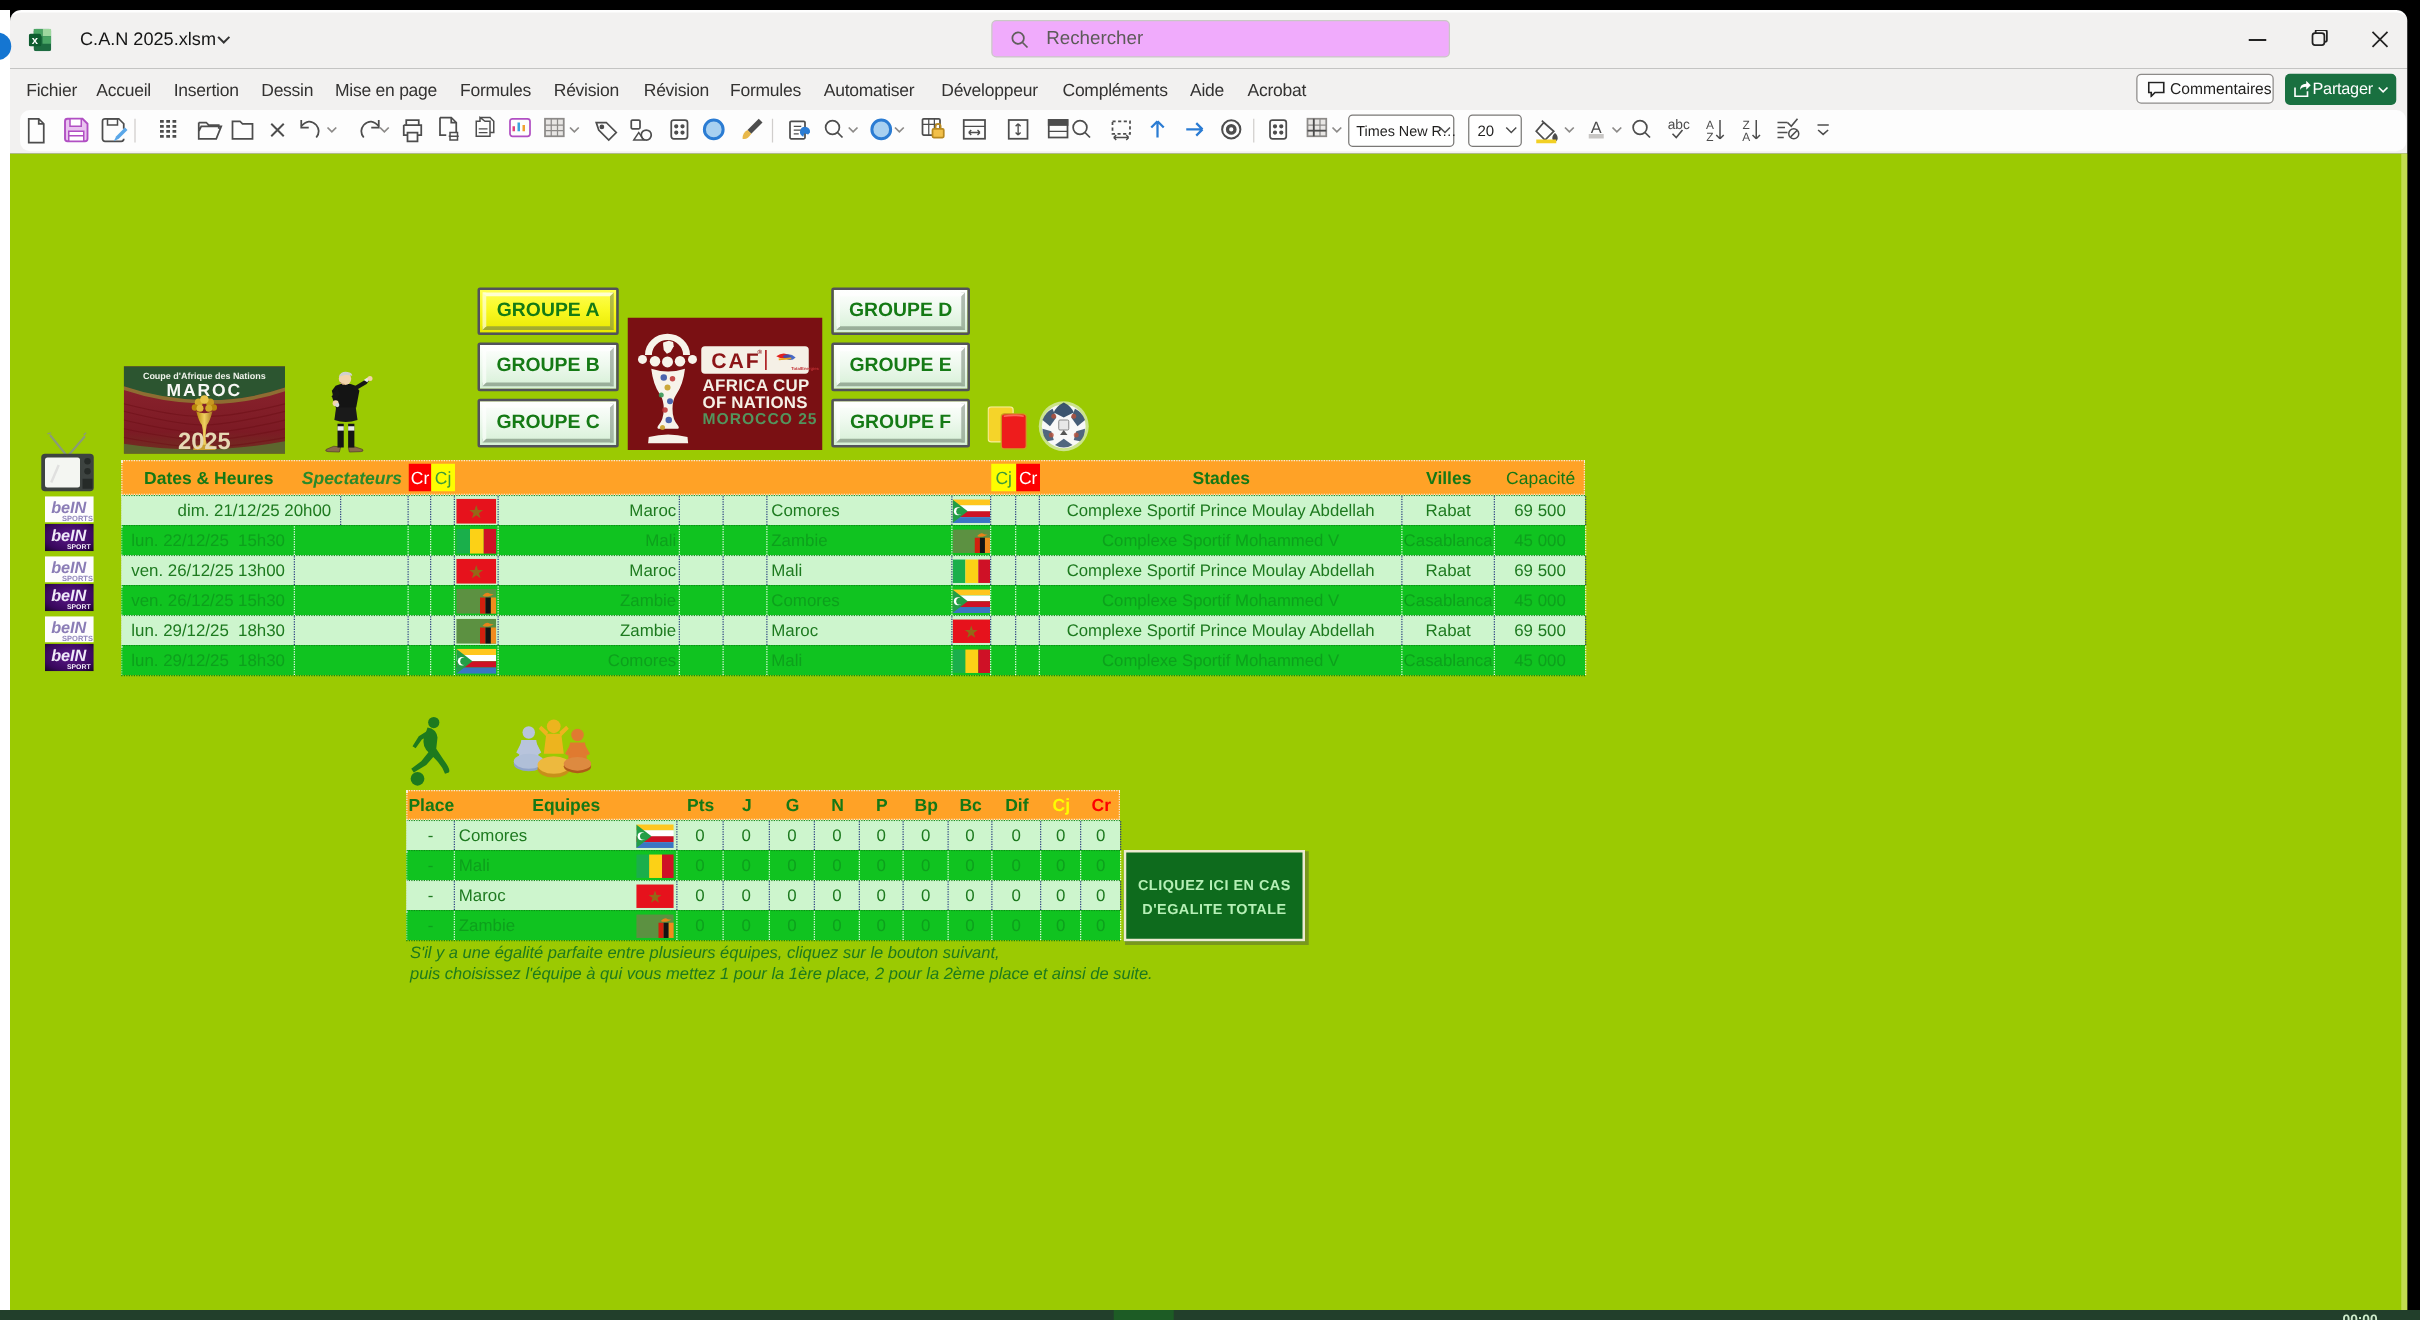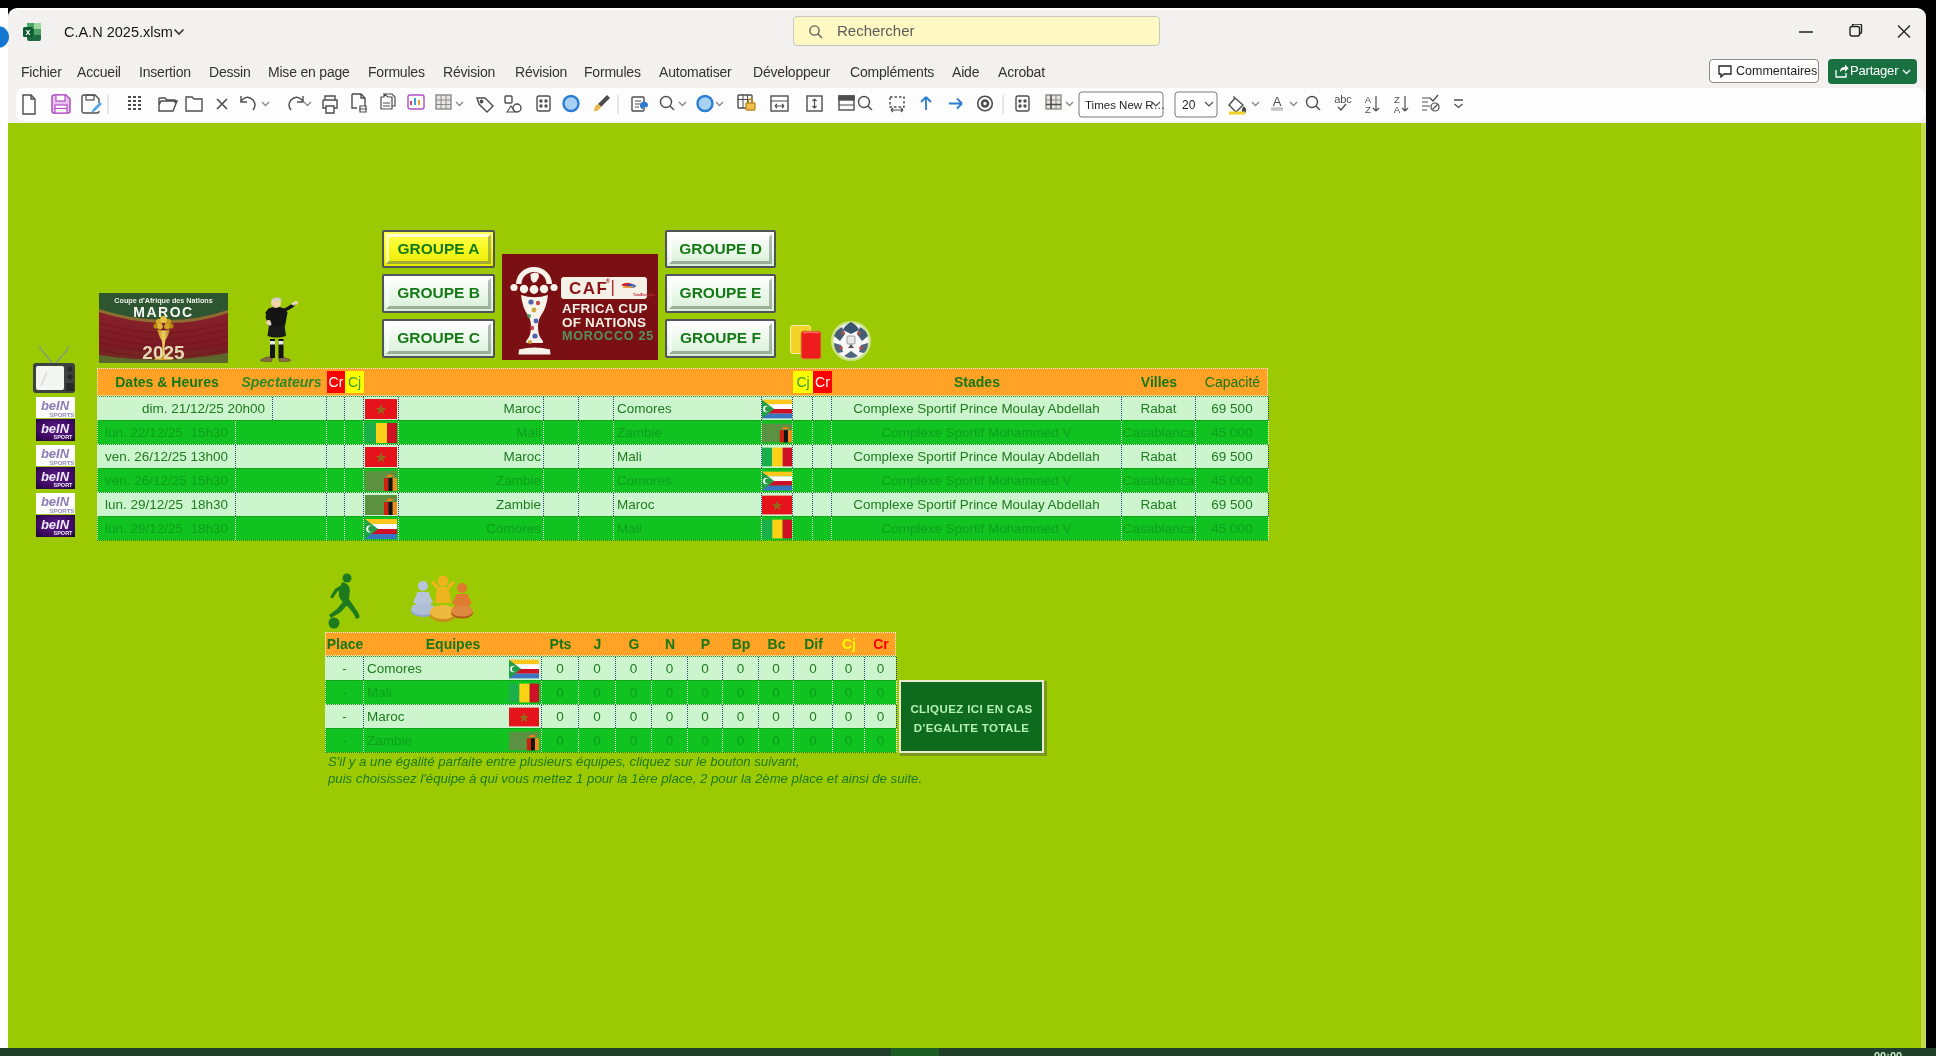--- a/index.html
+++ b/index.html
@@ -14,21 +14,21 @@
 #menubar { left:8px; top:55px; width:1918px; height:33px; background:#f2f1f0; }
 #toolbarrow { left:8px; top:88px; width:1918px; height:34.5px; background:#f2f1f0; }
 #toolbar { left:16px; top:88px; width:1909px; height:32.5px; background:#fdfdfd; border-radius:8px; }
 #sheet { left:8px; top:122.5px; width:1918px; height:925.5px; background:#9bca02; }
 #sheetedge { left:1921px; top:122.5px; width:5px; height:925.5px; background:#c2dc4e; }
 #taskbar { left:0px; top:1048px; width:1936px; height:8px; background:#223f2b; }
 #taskseg { left:891px; top:1048px; width:48px; height:8px; background:#1d5c25; }
 #taskclock { left:1874px; top:1050px; width:60px; height:6px; overflow:hidden; color:#cfeccb; font-size:11px; font-weight:bold; }
 .title-text { font-size:14.5px; color:#151515; }
 .menu-item { font-size:14px; color:#333231; top:64px; letter-spacing:-0.2px; }
-#searchbox { left:793px; top:16px; width:367px; height:30px; background:#fef9c3; border:1px solid #c9c7c5; border-radius:4px; color:#5c5a58; font-size:15px; line-height:28px; }
+#searchbox { left:793px; top:16px; width:367px; height:30px; background:#f0abfc; border:1px solid #c9c7c5; border-radius:4px; color:#5c5a58; font-size:15px; line-height:28px; }
 
 #commbtn { left:1709px; top:59px; width:110px; height:24px; background:#fdfdfd; border:1px solid #8d8b89; border-radius:4px; font-size:12.5px; color:#201f1e; line-height:22px; text-align:left; }
 #partager { left:1828px; top:59px; width:89px; height:25px; background:#197040; border-radius:4px; font-size:13px; color:#fff; line-height:24px; text-align:left; }
 
 .gbtn { border:2px solid #52525a; border-radius:2px; text-align:center; font-weight:bold; font-size:15.5px; color:#157a15; }
 .gbtn .inner { position:absolute; left:2px; top:2px; right:2px; bottom:2px; border-top:3px solid rgba(255,255,255,.75); border-left:3px solid rgba(255,255,255,.6); border-right:3px solid rgba(90,110,90,.45); border-bottom:3px solid rgba(90,110,90,.5); }
 .gbtn span { position:relative; top:8px; }
 .gbtn-w { background:linear-gradient(180deg,#ffffff 0%,#eef9ee 45%,#d5efd5 100%); }
 .gbtn-y { background:linear-gradient(180deg,#ffff55 0%,#f8f820 50%,#e8e800 100%); }
 

